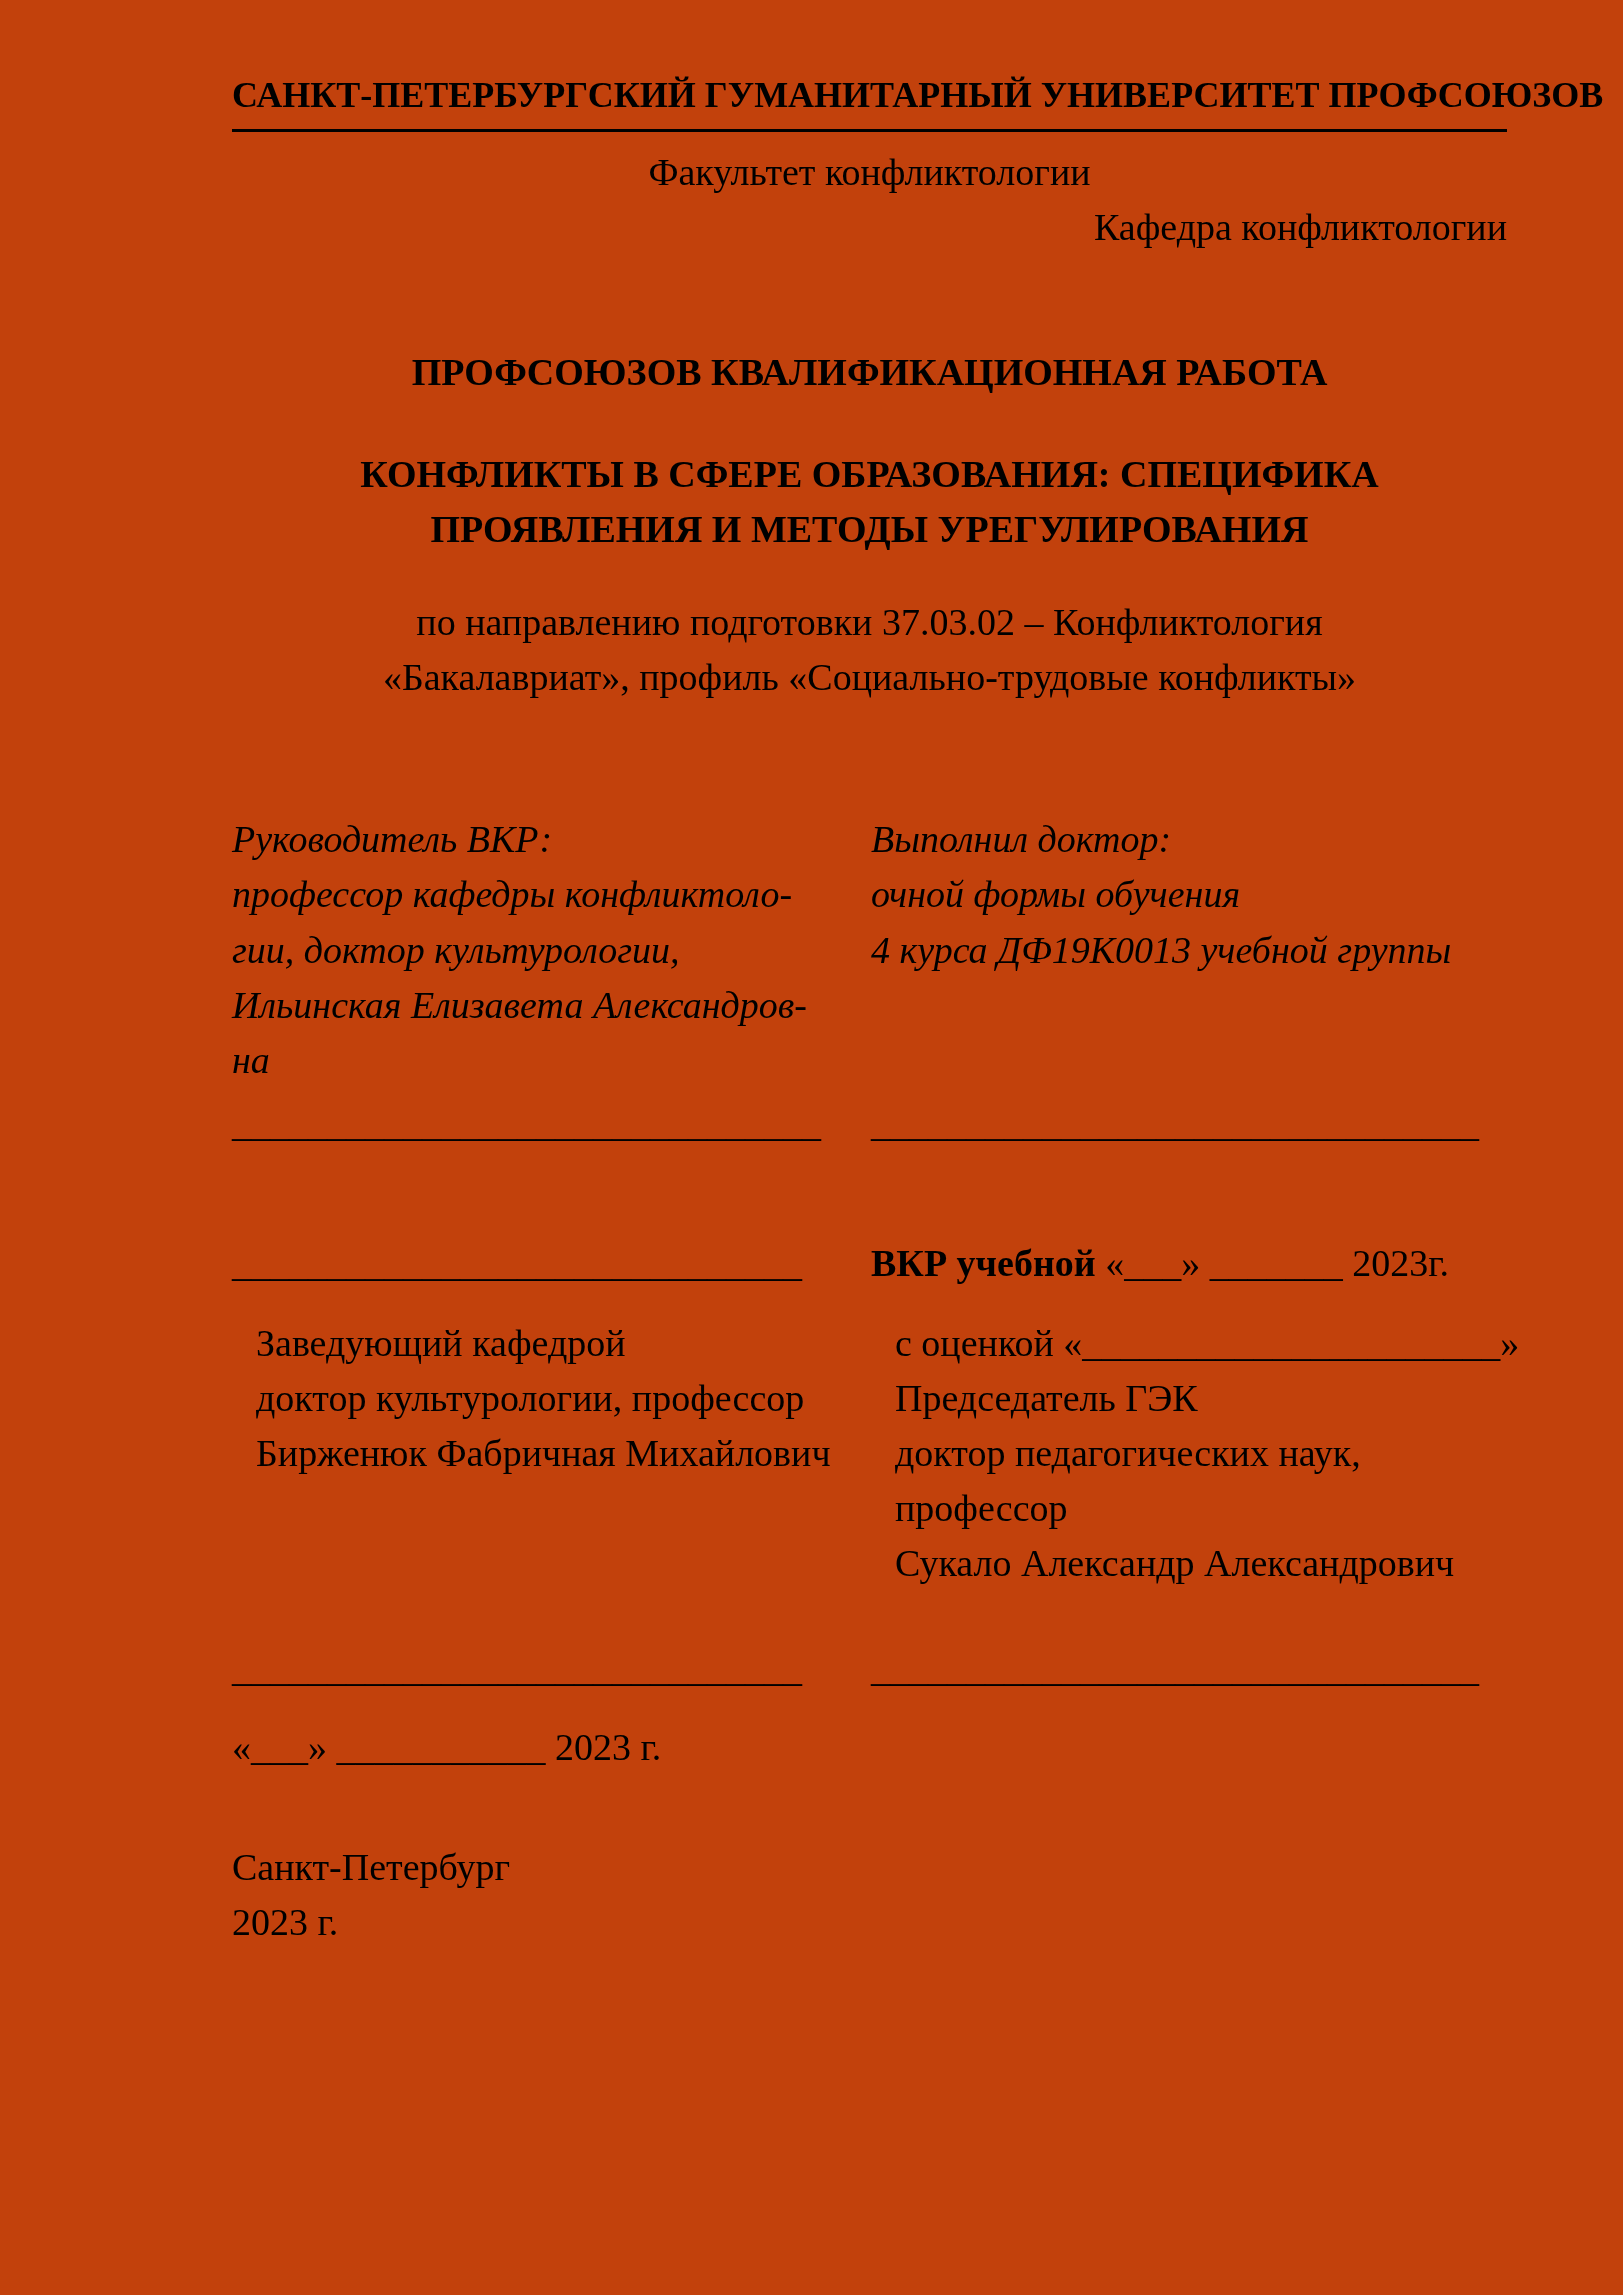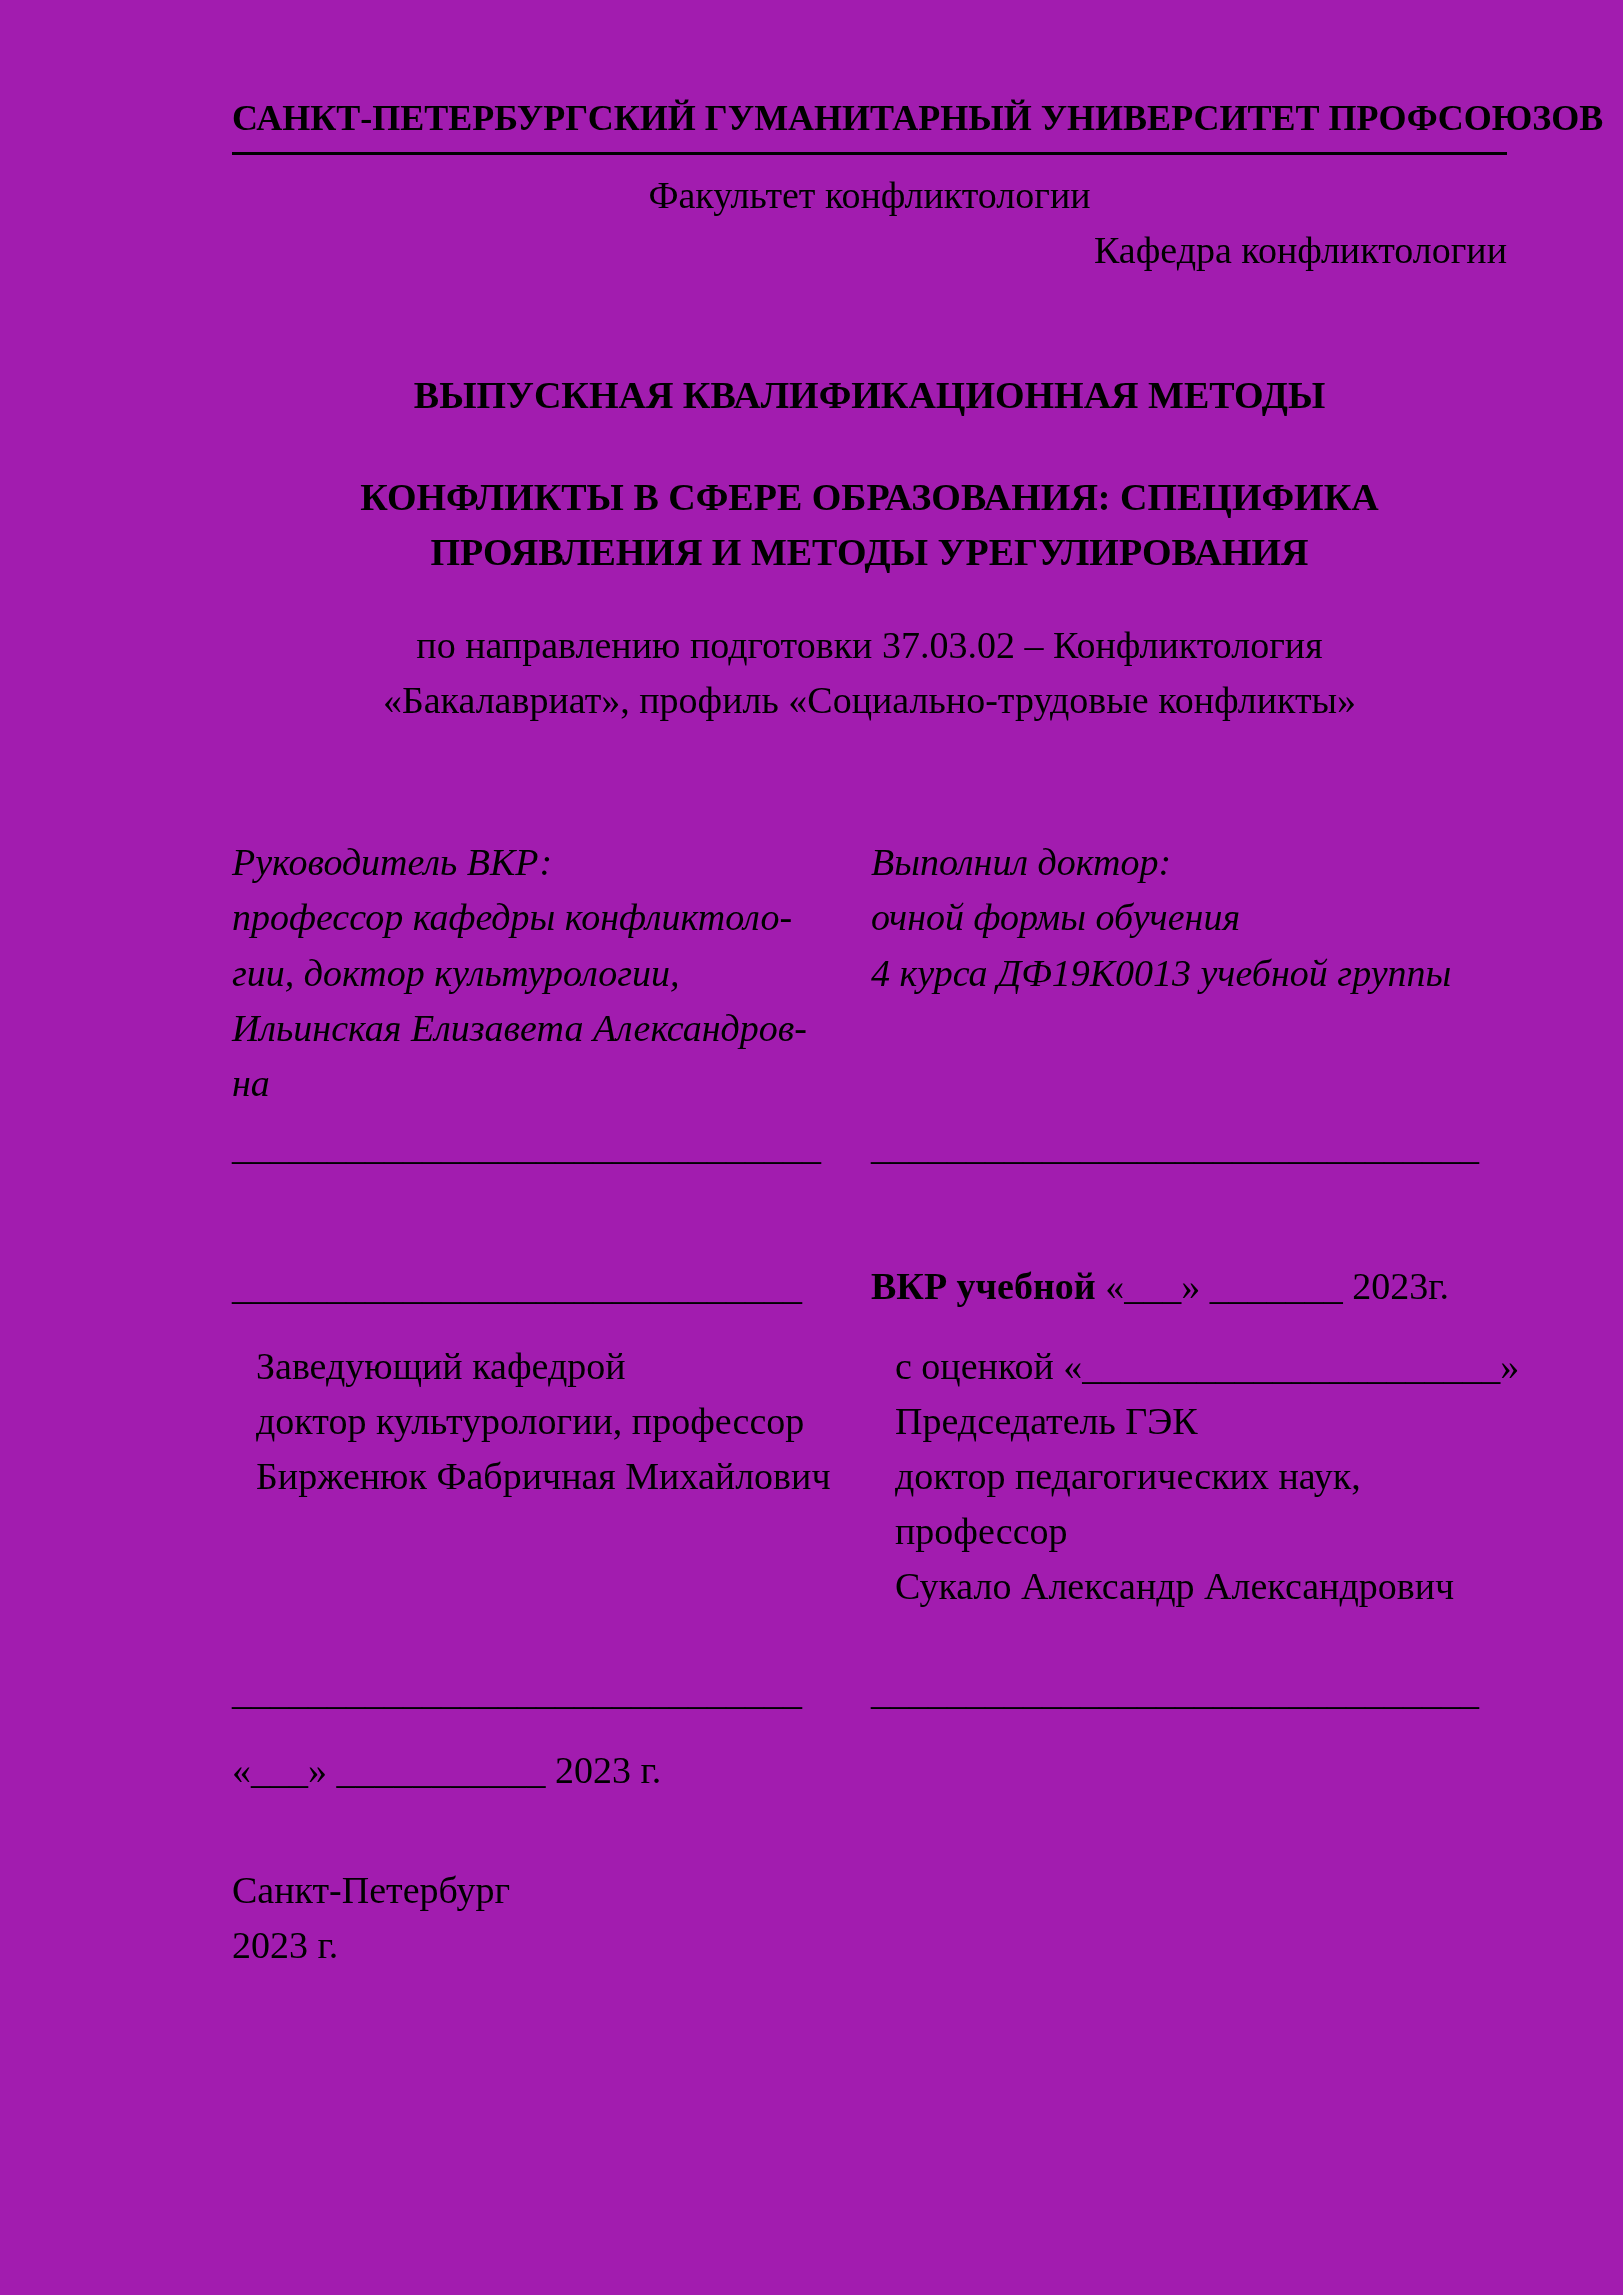--- a/index.html
+++ b/index.html
@@ -4,27 +4,27 @@
 <style>
   html, body {
     margin: 0;
     padding: 0;
     background: #ffffff;
   }
   .page {
     position: relative;
     width: 1623px;
     height: 2295px;
-    background: #a21caf;
+    background: #c2410c;
     color: #000000;
     font-family: "Liberation Serif", "DejaVu Serif", serif;
     font-size: 38px;
     line-height: 1.45;
     box-sizing: border-box;
-    padding: 92px 116px 47px 232px;
+    padding: 69px 116px 47px 232px;
     overflow: hidden;
   }
   .university-header {
     font-weight: bold;
     font-size: 36px;
     text-align: center;
     border-bottom: 3.1px solid #000;
     padding-bottom: 7.9px;
     white-space: nowrap;
   }
@@ -73,21 +73,21 @@
 <body>
 
 <div class="page">
 
   <div class="university-header">САНКТ-ПЕТЕРБУРГСКИЙ ГУМАНИТАРНЫЙ УНИВЕРСИТЕТ ПРОФСОЮЗОВ</div>
 
   <div class="faculty-line">Факультет конфликтологии</div>
 
   <div class="department-line">Кафедра конфликтологии</div>
 
-  <div class="work-type">ВЫПУСКНАЯ КВАЛИФИКАЦИОННАЯ МЕТОДЫ</div>
+  <div class="work-type">ПРОФСОЮЗОВ КВАЛИФИКАЦИОННАЯ РАБОТА</div>
 
   <div class="thesis-title">
     <div>КОНФЛИКТЫ В СФЕРЕ ОБРАЗОВАНИЯ: СПЕЦИФИКА</div>
     <div>ПРОЯВЛЕНИЯ И МЕТОДЫ УРЕГУЛИРОВАНИЯ</div>
   </div>
 
   <div class="program-block">
     <div>по направлению подготовки 37.03.02 – Конфликтология</div>
     <div>«Бакалавриат», профиль «Социально-трудовые конфликты»</div>
   </div>

